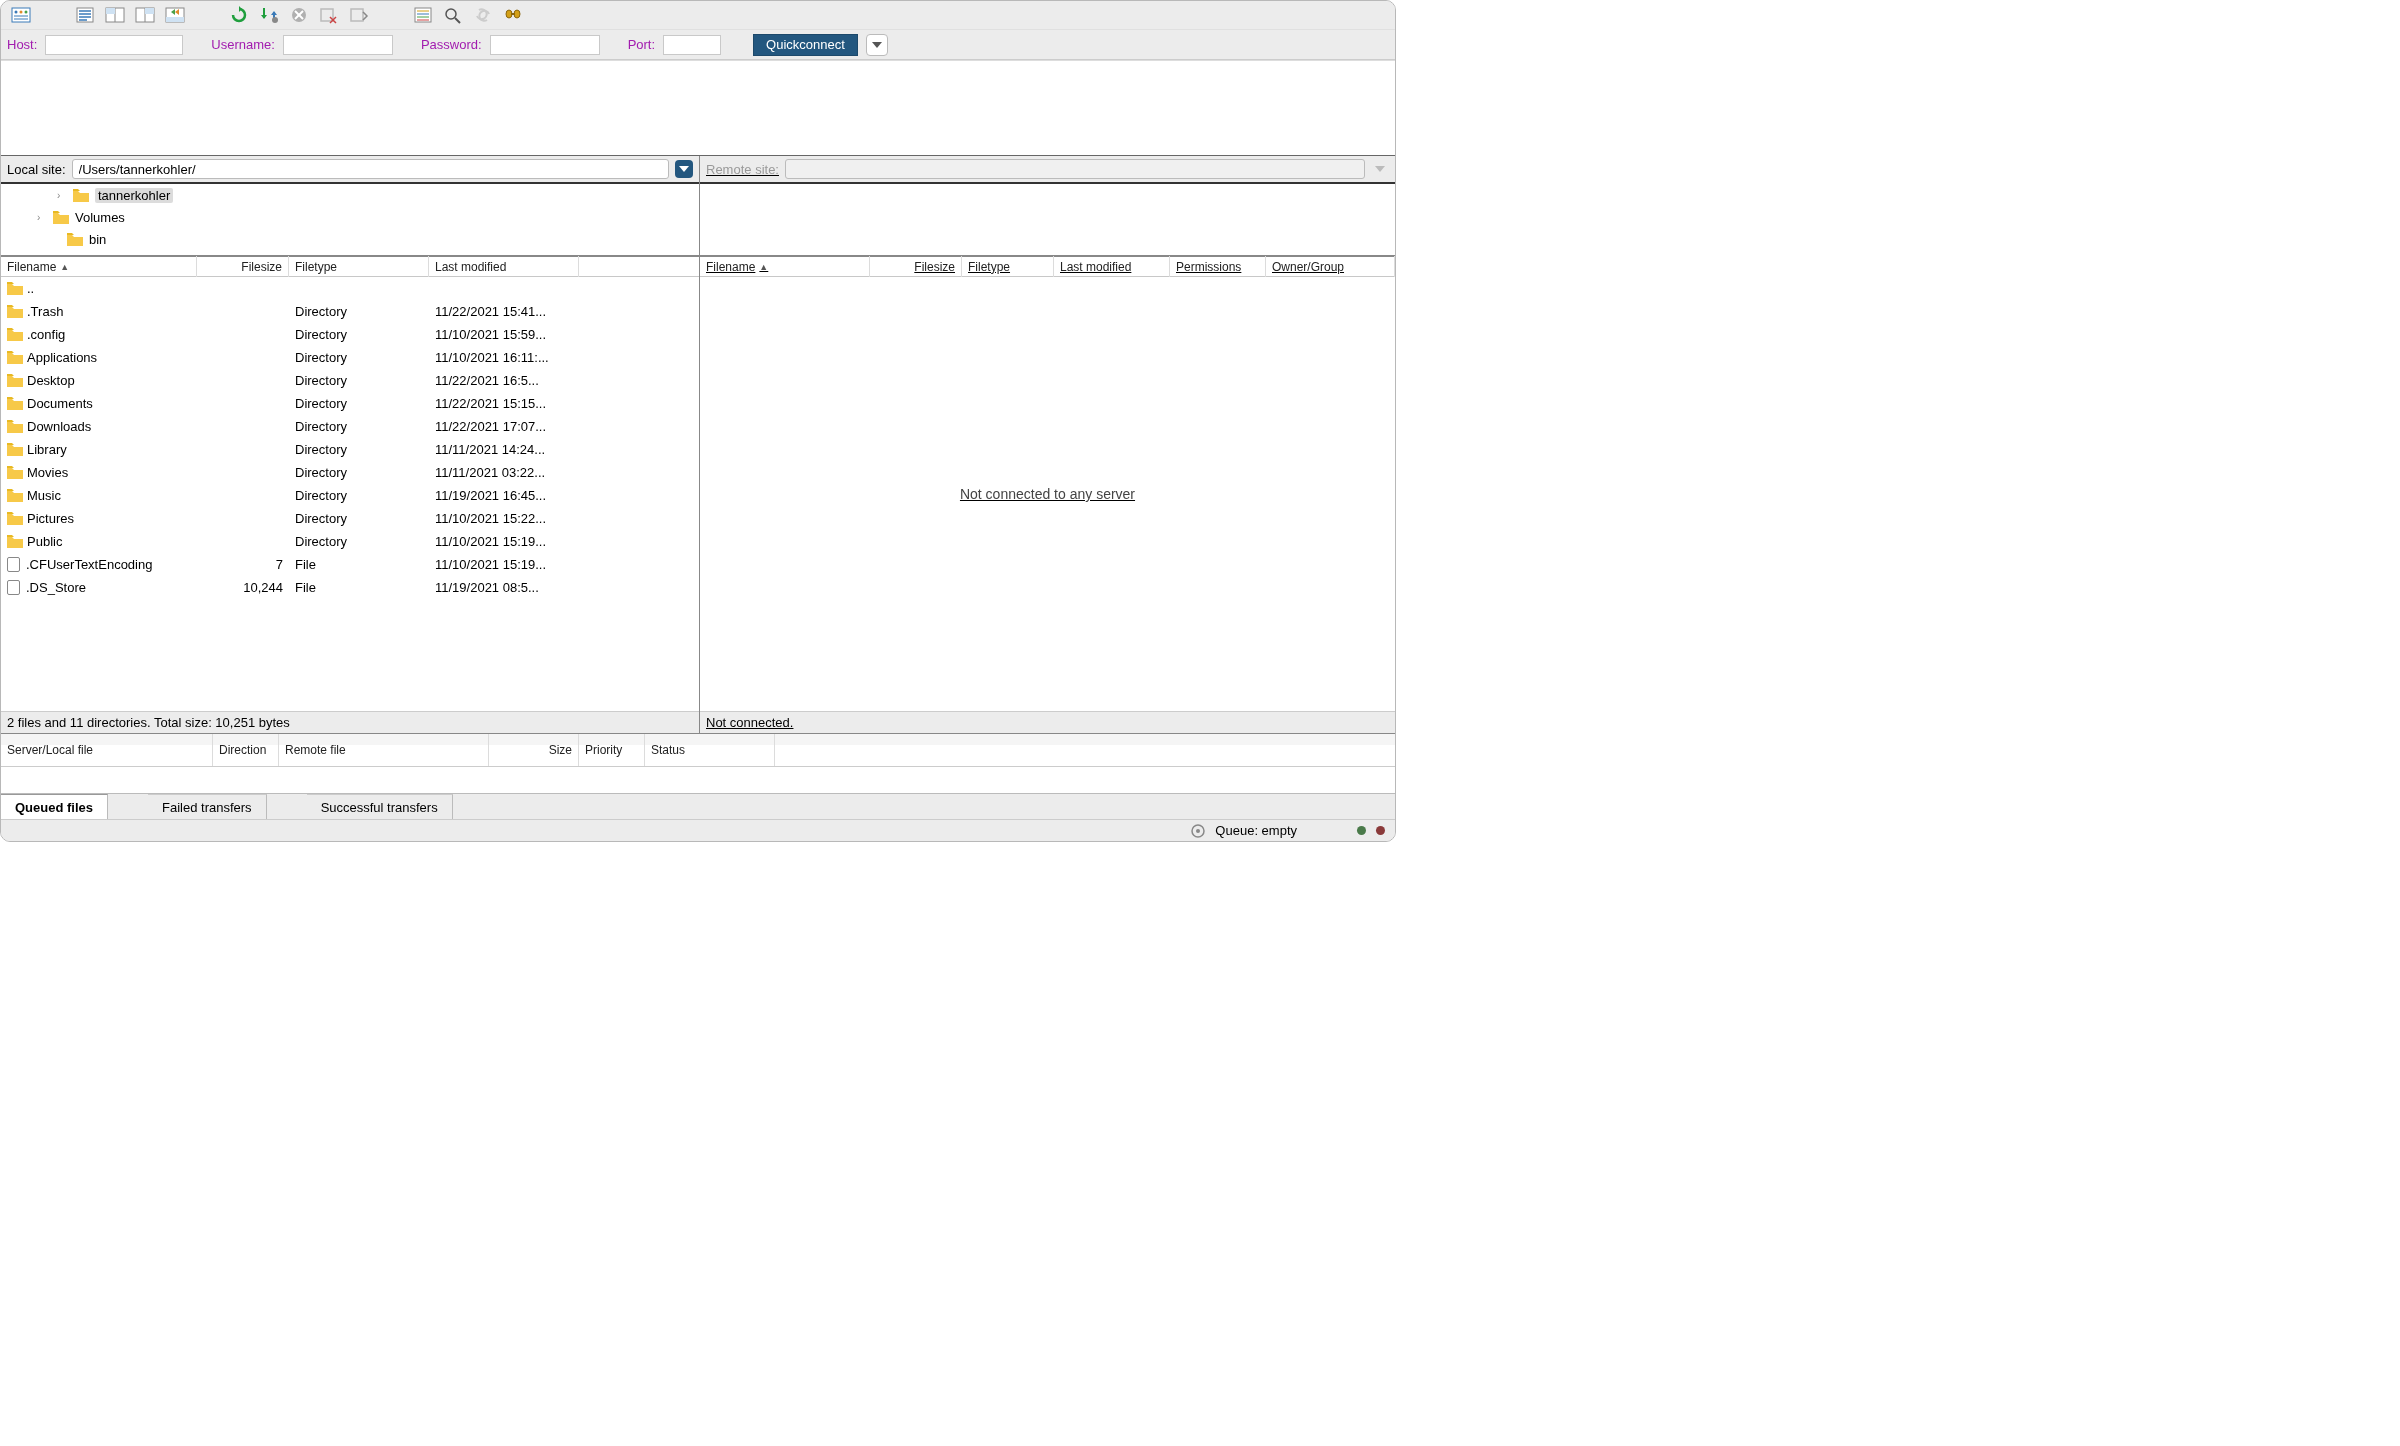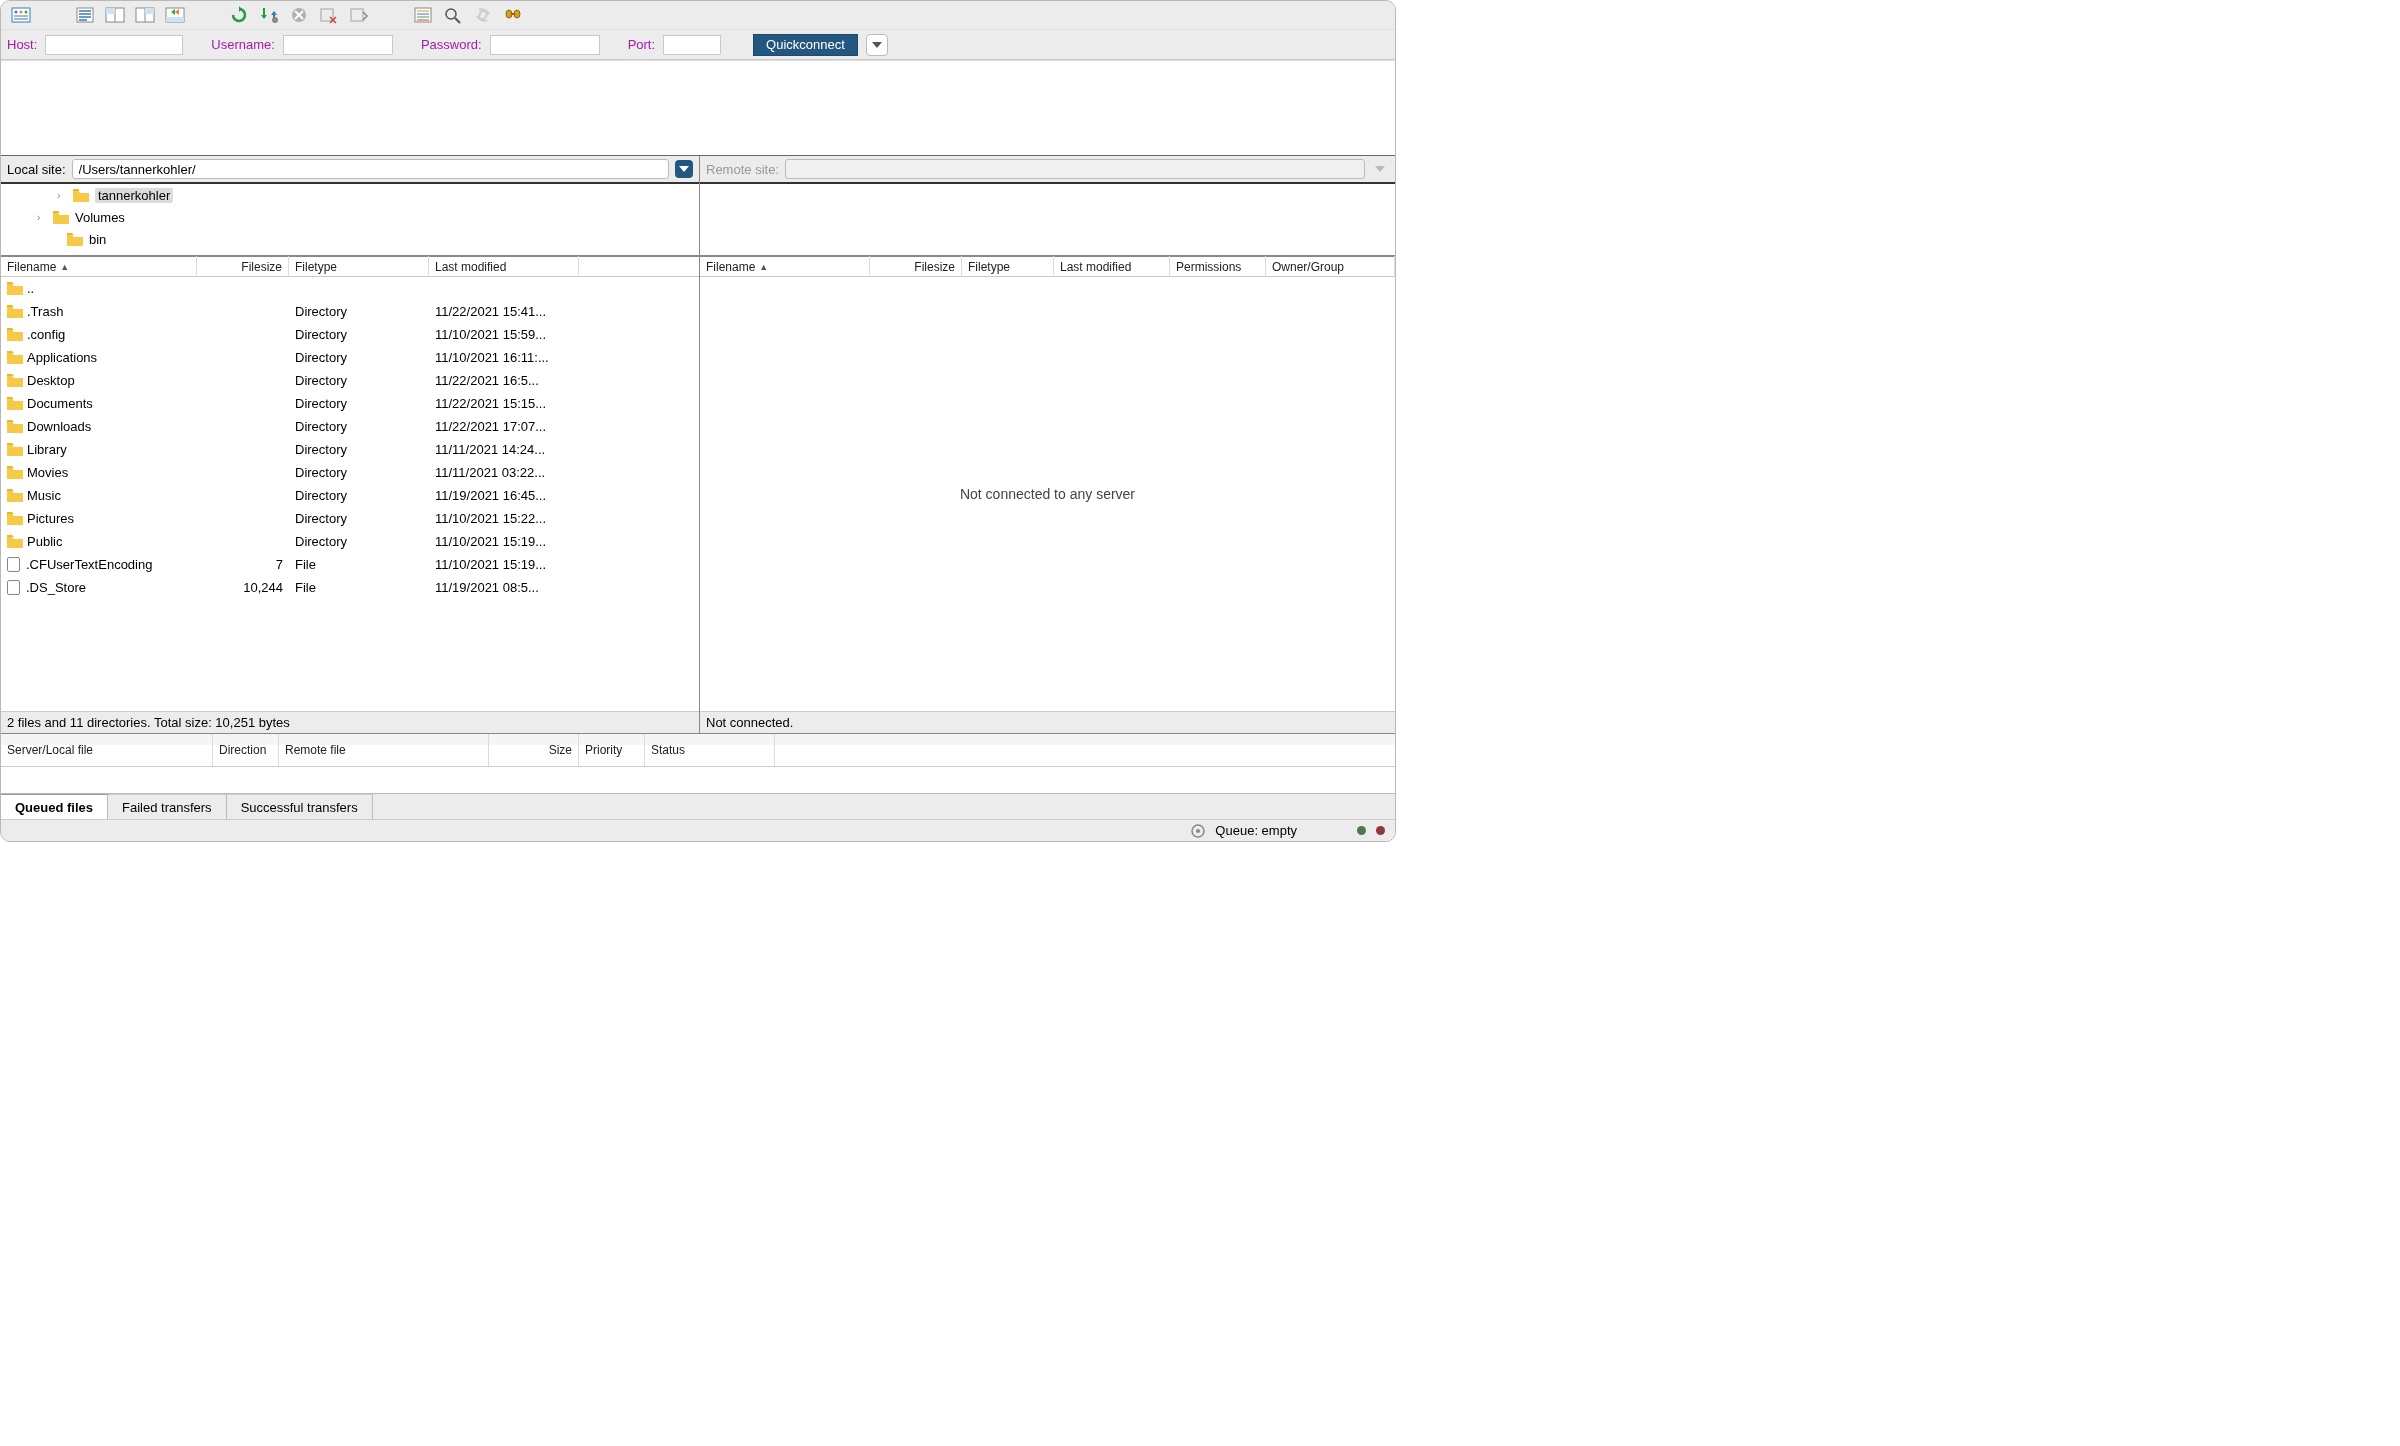--- a/index.html
+++ b/index.html
@@ -85,21 +85,21 @@
   background: #fff;
   border-top: 1px solid #ddd;
   border-bottom: 1px solid #666;
 }
 .split {
   display: flex;
   border-bottom: 1px solid #888;
 }
 .pane { display: flex; flex-direction: column; }
 .pane.left { width: 699px; border-right: 1px solid #888; }
-.pane.right { flex: 1; }
+.pane.right { flex: 1; text-decoration: underline; }
 .siterow {
   height: 28px;
   background: #ececec;
   display: flex; align-items: center;
   padding: 0 6px; gap: 6px;
   border-bottom: 2px solid #333;
 }
 .siterow.disabled { color: #999; }
 .site-input {
   flex: 1; height: 20px;
@@ -162,20 +162,21 @@
   color:#444; font-size: 14px;
 }
 .queue-hdr {
   height: 22px; background: #fff; border-bottom: 1px solid #ccc;
   display: flex; align-items: flex-end; margin-top: 11px;
 }
 .queue-body { background: #fff; height: 26px; }
 .bottom-tabs {
   height: 26px; background: #ececec; display: flex;
   border-top: 1px solid #bbb;
+  gap: 40px;
 }
 .btab {
   padding: 0 14px; display:flex; align-items:center;
   border-right: 1px solid #bbb; font-size: 13px;
   border-top: 1px solid #ccc;
   background: #ececec;
 }
 .btab.active { font-weight: 700; background: #fff; border-top: 1px solid #999; }
 .statusbar {
   height: 22px; background: #ececec; border-top: 1px solid #ccc;

